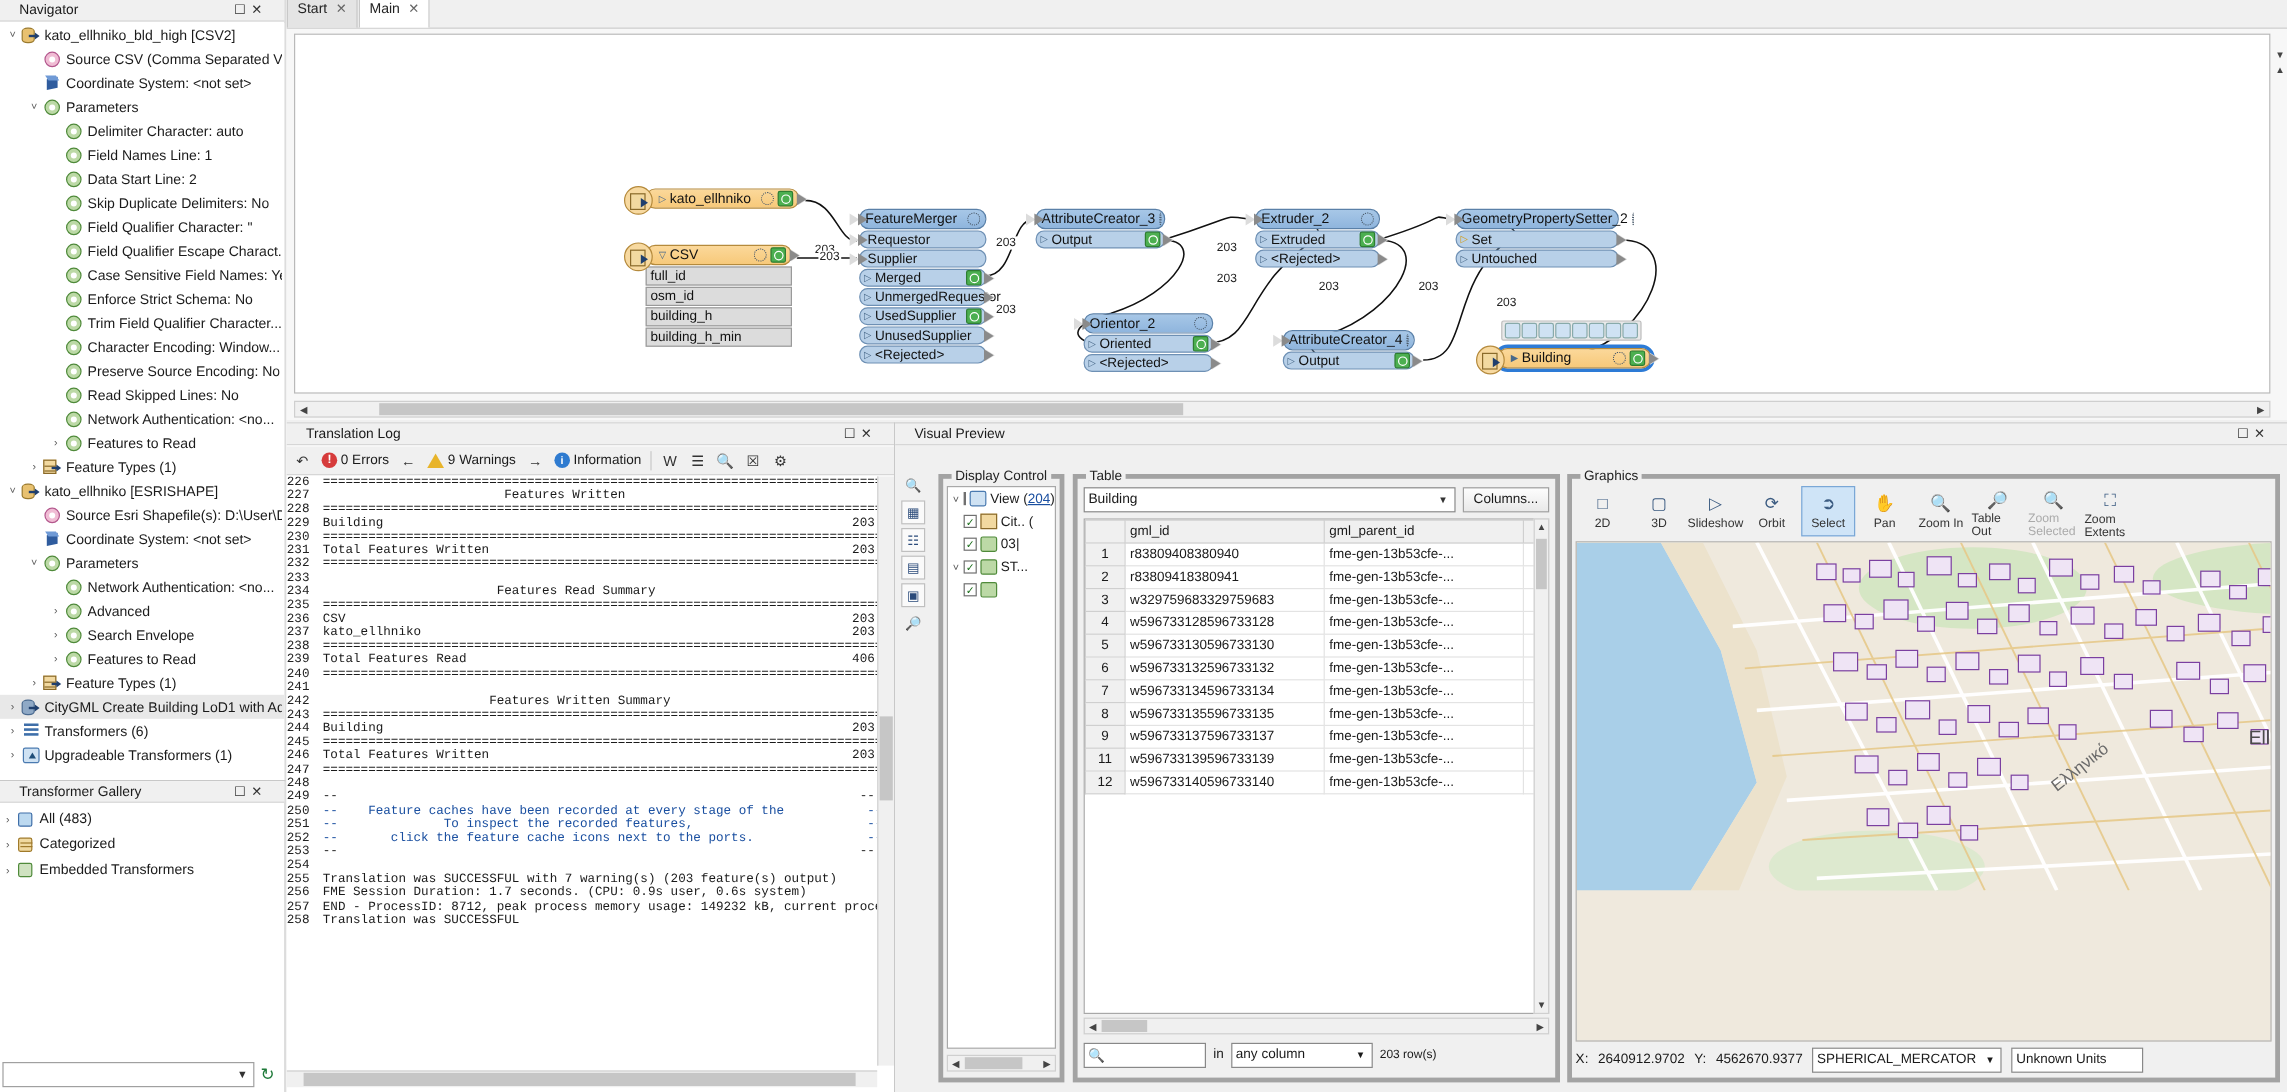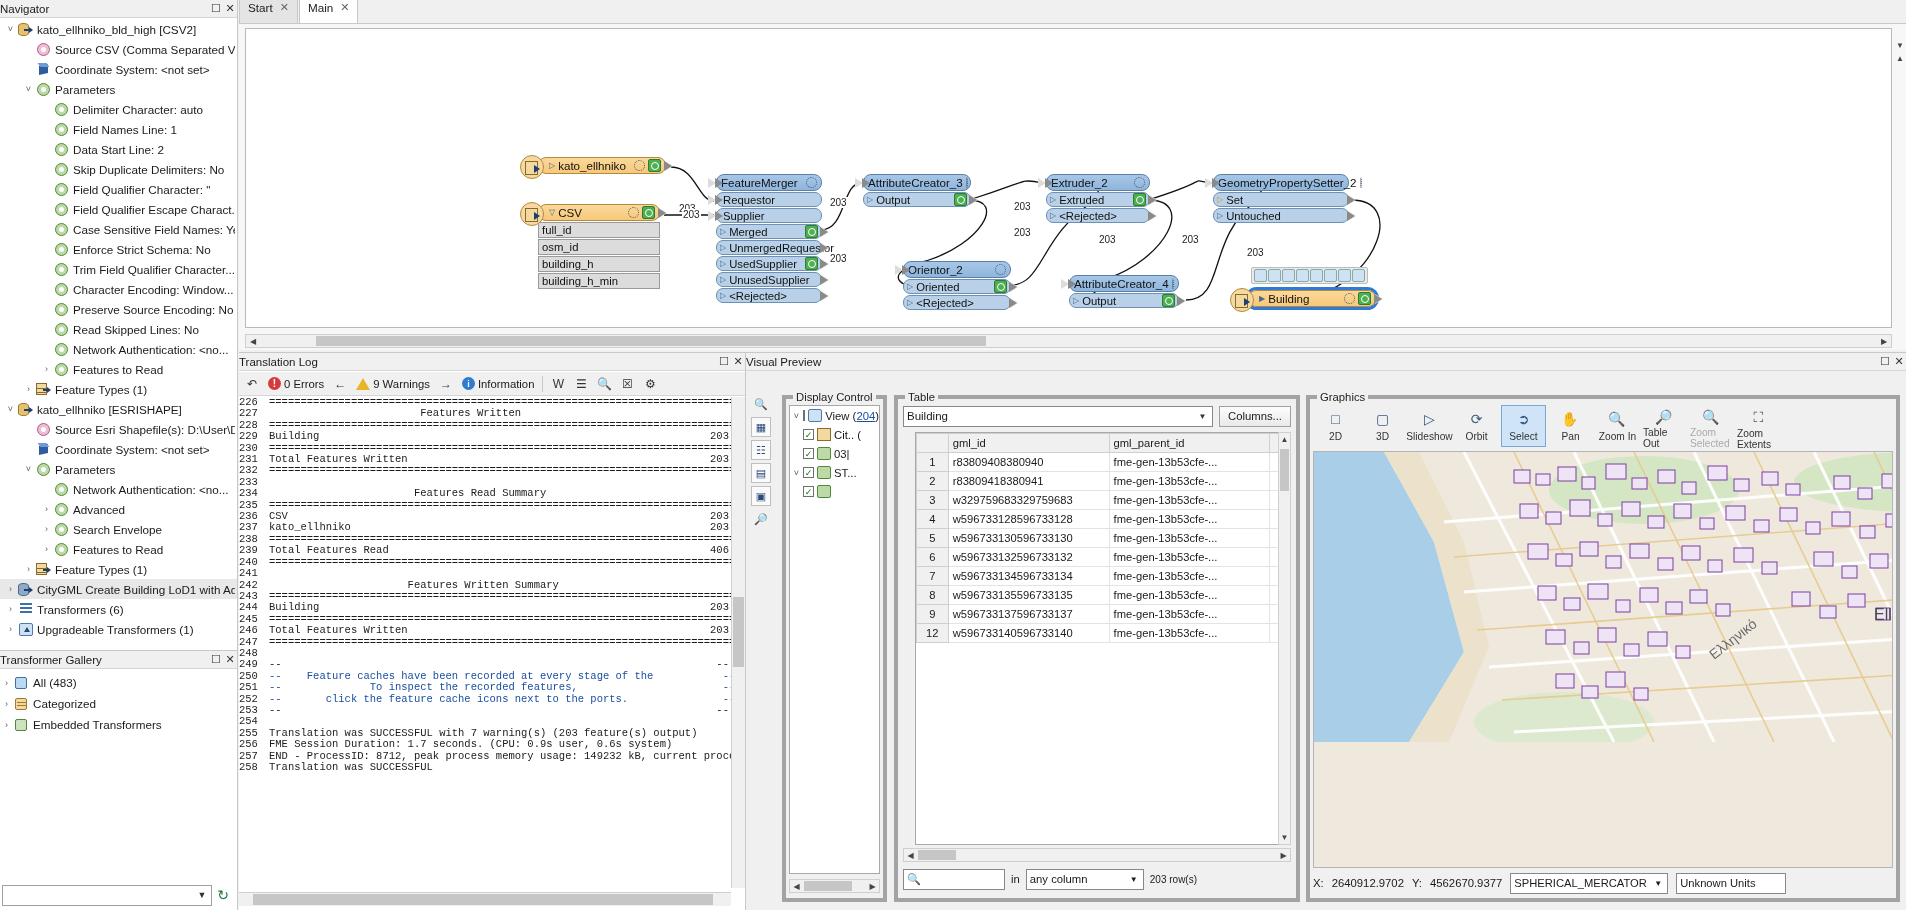--- a/index.html
+++ b/index.html
@@ -12,21 +12,21 @@
     color: #1a1a1a;
     background: #f0f0f0;
   }
   .app { position: relative; width: 1906px; height: 910px; }
 
   
   .panel-title {
     height: 18px; background: #f0f0f0;
     border-bottom: 1px solid #d6d6d6;
     display: flex; align-items: center;
-    padding: 0 0; font-size: 11.5px; color: #1a1a1a;
+    padding: 0 16px; font-size: 11.5px; color: #1a1a1a;
   }
   .panel-title .spacer { flex: 1; }
   .pt-btn { width: 14px; height: 14px; display:flex; align-items:center; justify-content:center;
             font-size: 11px; color:#333; cursor: default; }
 
   
   #navigator {
     position: absolute; left: 0; top: 0; width: 238px; height: 650px;
     background: #fff; border-right: 1px solid #c8c8c8;
   }
@@ -251,21 +251,21 @@
   #dc-hscroll .lbtn,#dc-hscroll .rbtn{position:absolute;top:0;bottom:0;width:13px;display:flex;align-items:center;justify-content:center;font-size:8px;color:#444;}
   #dc-hscroll .lbtn{left:0;} #dc-hscroll .rbtn{right:0;}
 
   #tablegrp{ left:148px; top:42px; width:406px; bottom:8px; }
   #tbl-top{position:absolute;left:5px;top:6px;right:5px;height:22px;display:flex;align-items:center;gap:6px;}
   #tbl-sel{flex:1;height:21px;border:1px solid #888;background:#fff;display:flex;align-items:center;padding:0 3px;font-size:11.5px;}
   #tbl-sel .cv{flex:1;}
   #tbl-sel .cr{width:13px;text-align:center;font-size:8px;color:#333;}
   #cols-btn{width:72px;height:21px;border:1px solid #a0a0a0;background:linear-gradient(#fdfdfd,#e9e9e9);
             display:flex;align-items:center;justify-content:center;font-size:11.3px;}
-  #grid{position:absolute;left:5px;top:33px;right:5px;bottom:53px;background:#fff;border:1px solid #a8a8a8;overflow:hidden;margin-left:12px;}
+  #grid{position:absolute;left:5px;top:33px;right:5px;bottom:53px;background:#fff;border:1px solid #a8a8a8;overflow:hidden;}
   #grid table{border-collapse:collapse;width:100%;font-size:11.2px;table-layout:fixed;}
   #grid th{background:#f0f0f0;border:1px solid #cfcfcf;height:19px;font-weight:normal;text-align:left;padding:0 4px;}
   #grid td{border:1px solid #e3e3e3;height:19px;padding:0 4px;white-space:nowrap;overflow:hidden;}
   #grid td.rn{background:#f0f0f0;text-align:center;width:24px;border-color:#cfcfcf;}
   #grid-vscroll{position:absolute;right:5px;top:33px;width:13px;bottom:53px;background:#f0f0f0;border:1px solid #cfcfcf;}
   #grid-vscroll .thumb{position:absolute;left:1px;right:1px;top:16px;height:42px;background:#c6c6c6;}
   #grid-vscroll .ubtn,#grid-vscroll .dbtn{position:absolute;left:0;right:0;height:13px;display:flex;align-items:center;justify-content:center;font-size:8px;color:#444;}
   #grid-vscroll .ubtn{top:0;} #grid-vscroll .dbtn{bottom:0;}
   #grid-hscroll{position:absolute;left:5px;right:5px;bottom:36px;height:14px;background:#f0f0f0;border:1px solid #cfcfcf;}
   #grid-hscroll .thumb{position:absolute;left:14px;width:38px;top:1px;bottom:1px;background:#c6c6c6;}
@@ -1050,20 +1050,26 @@
               </tr>
               <tr>
                 <td class="rn">8</td>
                 <td>w596733135596733135</td>
                 <td>fme-gen-13b53cfe-...</td>
                 <td></td>
               </tr>
               <tr>
                 <td class="rn">9</td>
                 <td>w596733137596733137</td>
+                <td>fme-gen-13b53cfe-...</td>
+                <td></td>
+              </tr>
+              <tr>
+                <td class="rn">11</td>
+                <td>w596733139596733139</td>
                 <td>fme-gen-13b53cfe-...</td>
                 <td></td>
               </tr>
               <tr>
                 <td class="rn">12</td>
                 <td>w596733140596733140</td>
                 <td>fme-gen-13b53cfe-...</td>
                 <td></td>
               </tr>
             </tbody>

